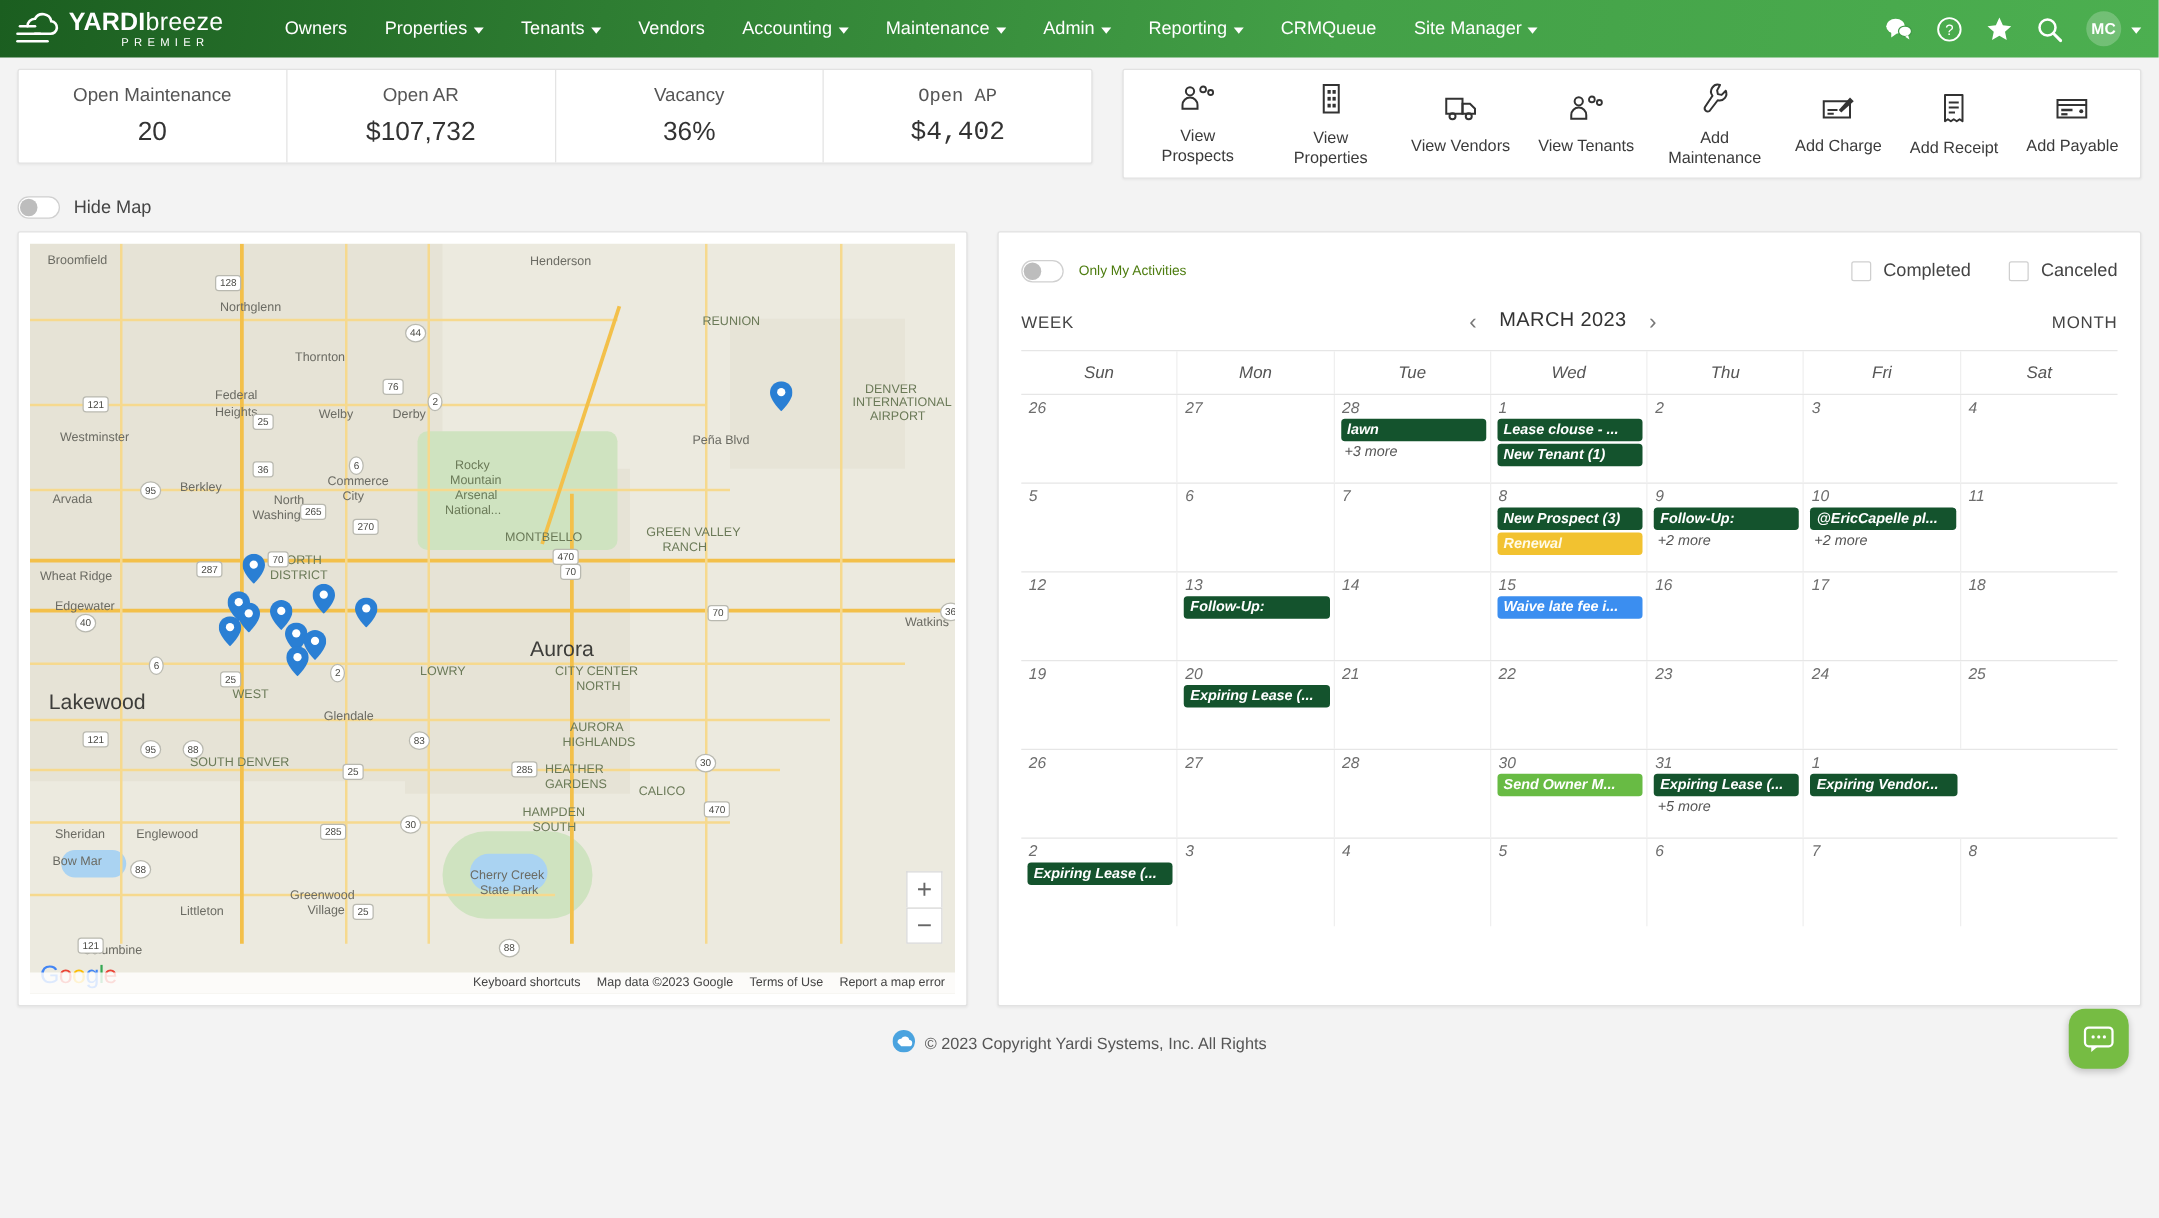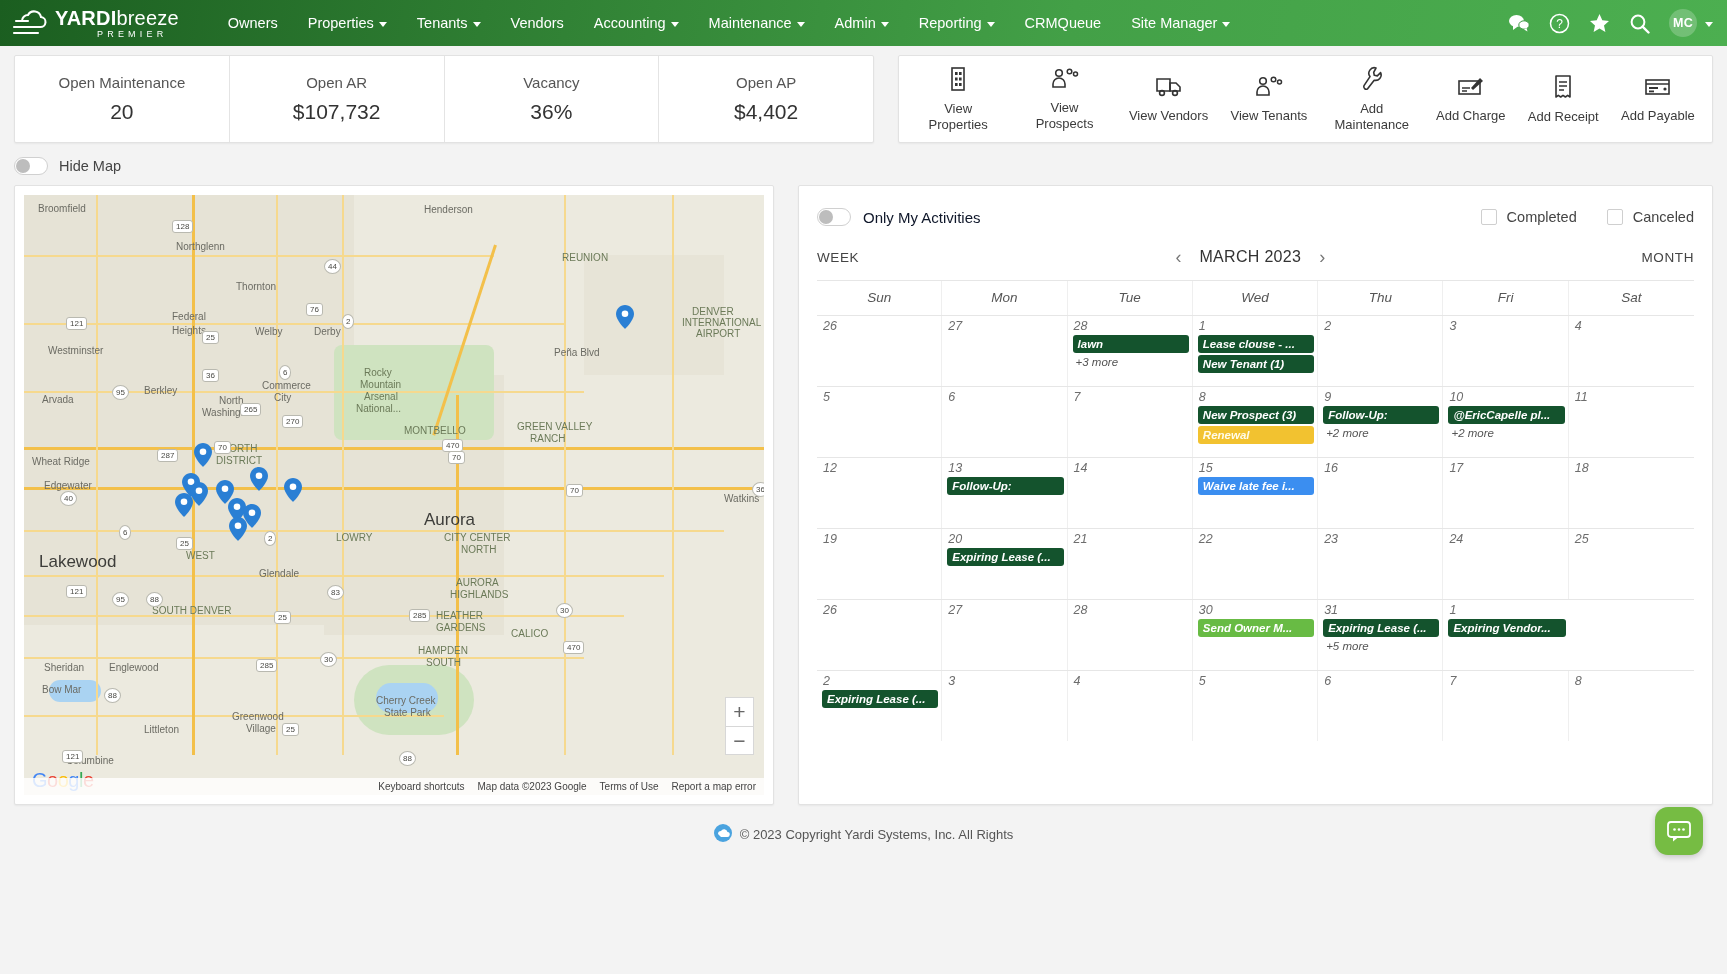--- a/index.html
+++ b/index.html
@@ -42,29 +42,29 @@
     display: flex; align-items: center; justify-content: center;
     font-size: 12.5px; font-weight: 600; letter-spacing: .3px;
   }
   .avatar-wrap { display: flex; align-items: center; gap: 8px; cursor: pointer; }
 
   
   .top-strip { display: flex; gap: 24px; padding: 9px 14px 0 14px; }
   .kpi-card {
     flex: 0 0 860px;
     background: #fff; border: 1px solid #e2e2e2; border-radius: 2px;
-    display: flex; height: 88px;
+    display: flex; height: 76px;
     box-shadow: 0 1px 2px rgba(0,0,0,.05);
   }
   .kpi {
     flex: 1; display: flex; flex-direction: column;
     align-items: center; justify-content: center; gap: 9px;
     border-right: 1px solid #e4e4e4; cursor: pointer;
   }
-  .kpi:last-child { border-right: none; }
+  .kpi:last-child { border-right: none; font-family: Liberation Mono, monospace; }
   .kpi-label { font-size: 15px; color: #555; }
   .kpi-value { font-size: 21px; color: #333; font-weight: 400; }
 
   .qa-card {
     flex: 1;
     background: #fff; border: 1px solid #e2e2e2; border-radius: 2px;
     display: flex; height: 88px; align-items: center; justify-content: space-around;
     padding: 0 6px;
     box-shadow: 0 1px 2px rgba(0,0,0,.05);
   }
@@ -144,21 +144,21 @@
     box-shadow: 0 1px 2px rgba(0,0,0,.05);
     display: flex; flex-direction: column;
   }
   .cal-toprow { display: flex; align-items: center; padding: 6px 0 0 0; }
   .switch-lg {
     width: 34px; height: 18px; border-radius: 9px; background: #fff;
     border: 1px solid #d0d0d0; position: relative; cursor: pointer;
   }
   .switch-lg .knob { position: absolute; top: 1px; left: 1px; width: 14px; height: 14px; border-radius: 50%; background: #bdbdbd; }
   .onlymine { display: flex; align-items: center; gap: 12px; }
-  .onlymine-label { font-size: 15px; color: #0f172a; }
+  .onlymine-label { font-size: 11px; color: #4d7c0f; }
   .checks { margin-left: auto; display: flex; gap: 30px; align-items: center; }
   .chk-wrap { display: flex; align-items: center; gap: 10px; cursor: pointer; }
   .chk { width: 16px; height: 16px; border: 1px solid #cfcfcf; background: #fff; border-radius: 2px; }
   .chk-label { font-size: 14.5px; color: #444; }
 
   .cal-navrow {
     display: flex; align-items: center; padding: 22px 0 14px 0;
   }
   .view-btn { font-size: 13.5px; color: #444; letter-spacing: .6px; cursor: pointer; }
   .monthnav { margin: 0 auto; display: flex; align-items: center; gap: 18px; }
@@ -315,42 +315,42 @@
     </div>
     <div class="kpi">
       <div class="kpi-label">Open AP</div>
       <div class="kpi-value">$4,402</div>
     </div>
   </div>
 
   <div class="qa-card">
     <div class="qa">
       <span>
+        <svg width="30" height="26" viewBox="0 0 30 26">
+            <circle cx="9" cy="7" r="3.3" fill="none" stroke="#333" stroke-width="1.6"></circle>
+            <circle cx="19.5" cy="5.5" r="2.3" fill="none" stroke="#333" stroke-width="1.5"></circle>
+            <circle cx="25.5" cy="8" r="2" fill="none" stroke="#333" stroke-width="1.5"></circle>
+            <path d="M3 21 v-3 a6 6 0 0 1 12 0 v3 Z" fill="none" stroke="#333" stroke-width="1.6"></path>
+          </svg>
+      </span>
+      <span class="qa-label">View Prospects</span>
+    </div>
+    <div class="qa">
+      <span>
         <svg width="26" height="28" viewBox="0 0 26 28">
             <rect x="7" y="3" width="12" height="22" fill="none" stroke="#333" stroke-width="1.6"></rect>
             <rect x="10" y="7" width="2.6" height="3" fill="#333"></rect>
             <rect x="14" y="7" width="2.6" height="3" fill="#333"></rect>
             <rect x="10" y="12.5" width="2.6" height="3" fill="#333"></rect>
             <rect x="14" y="12.5" width="2.6" height="3" fill="#333"></rect>
             <rect x="10" y="18" width="2.6" height="3" fill="#333"></rect>
             <rect x="14" y="18" width="2.6" height="3" fill="#333"></rect>
           </svg>
       </span>
       <span class="qa-label">View Properties</span>
-    </div>
-    <div class="qa">
-      <span>
-        <svg width="30" height="26" viewBox="0 0 30 26">
-            <circle cx="9" cy="7" r="3.3" fill="none" stroke="#333" stroke-width="1.6"></circle>
-            <circle cx="19.5" cy="5.5" r="2.3" fill="none" stroke="#333" stroke-width="1.5"></circle>
-            <circle cx="25.5" cy="8" r="2" fill="none" stroke="#333" stroke-width="1.5"></circle>
-            <path d="M3 21 v-3 a6 6 0 0 1 12 0 v3 Z" fill="none" stroke="#333" stroke-width="1.6"></path>
-          </svg>
-      </span>
-      <span class="qa-label">View Prospects</span>
     </div>
     <div class="qa">
       <span>
         <svg width="30" height="26" viewBox="0 0 30 26">
             <path d="M3 5 h13 v12 h-13 Z" fill="none" stroke="#333" stroke-width="1.6"></path>
             <path d="M16 9 h6 l4 4 v4 h-10 Z" fill="none" stroke="#333" stroke-width="1.6"></path>
             <circle cx="8" cy="19" r="2.4" fill="none" stroke="#333" stroke-width="1.6"></circle>
             <circle cx="21" cy="19" r="2.4" fill="none" stroke="#333" stroke-width="1.6"></circle>
           </svg>
       </span>

